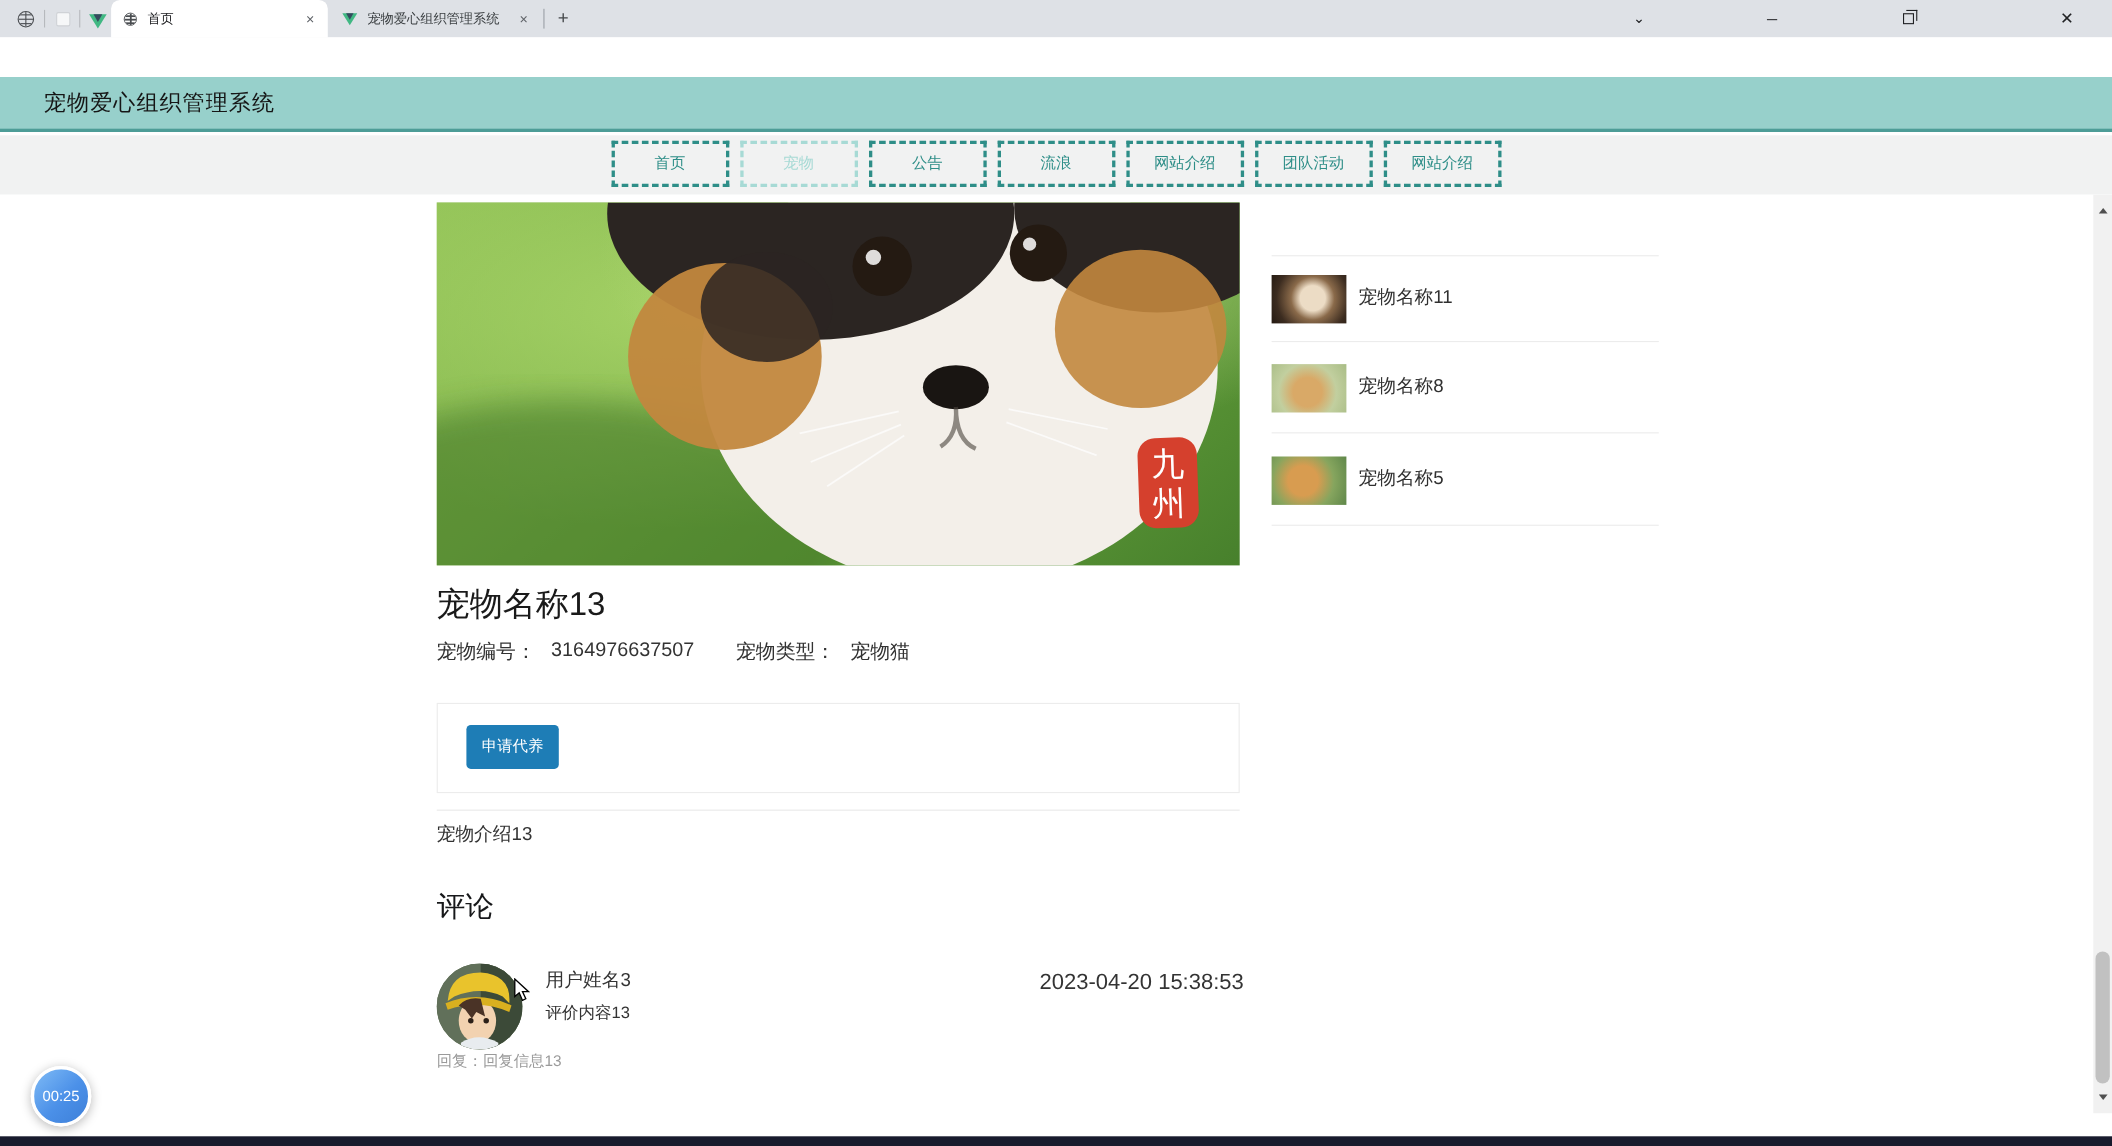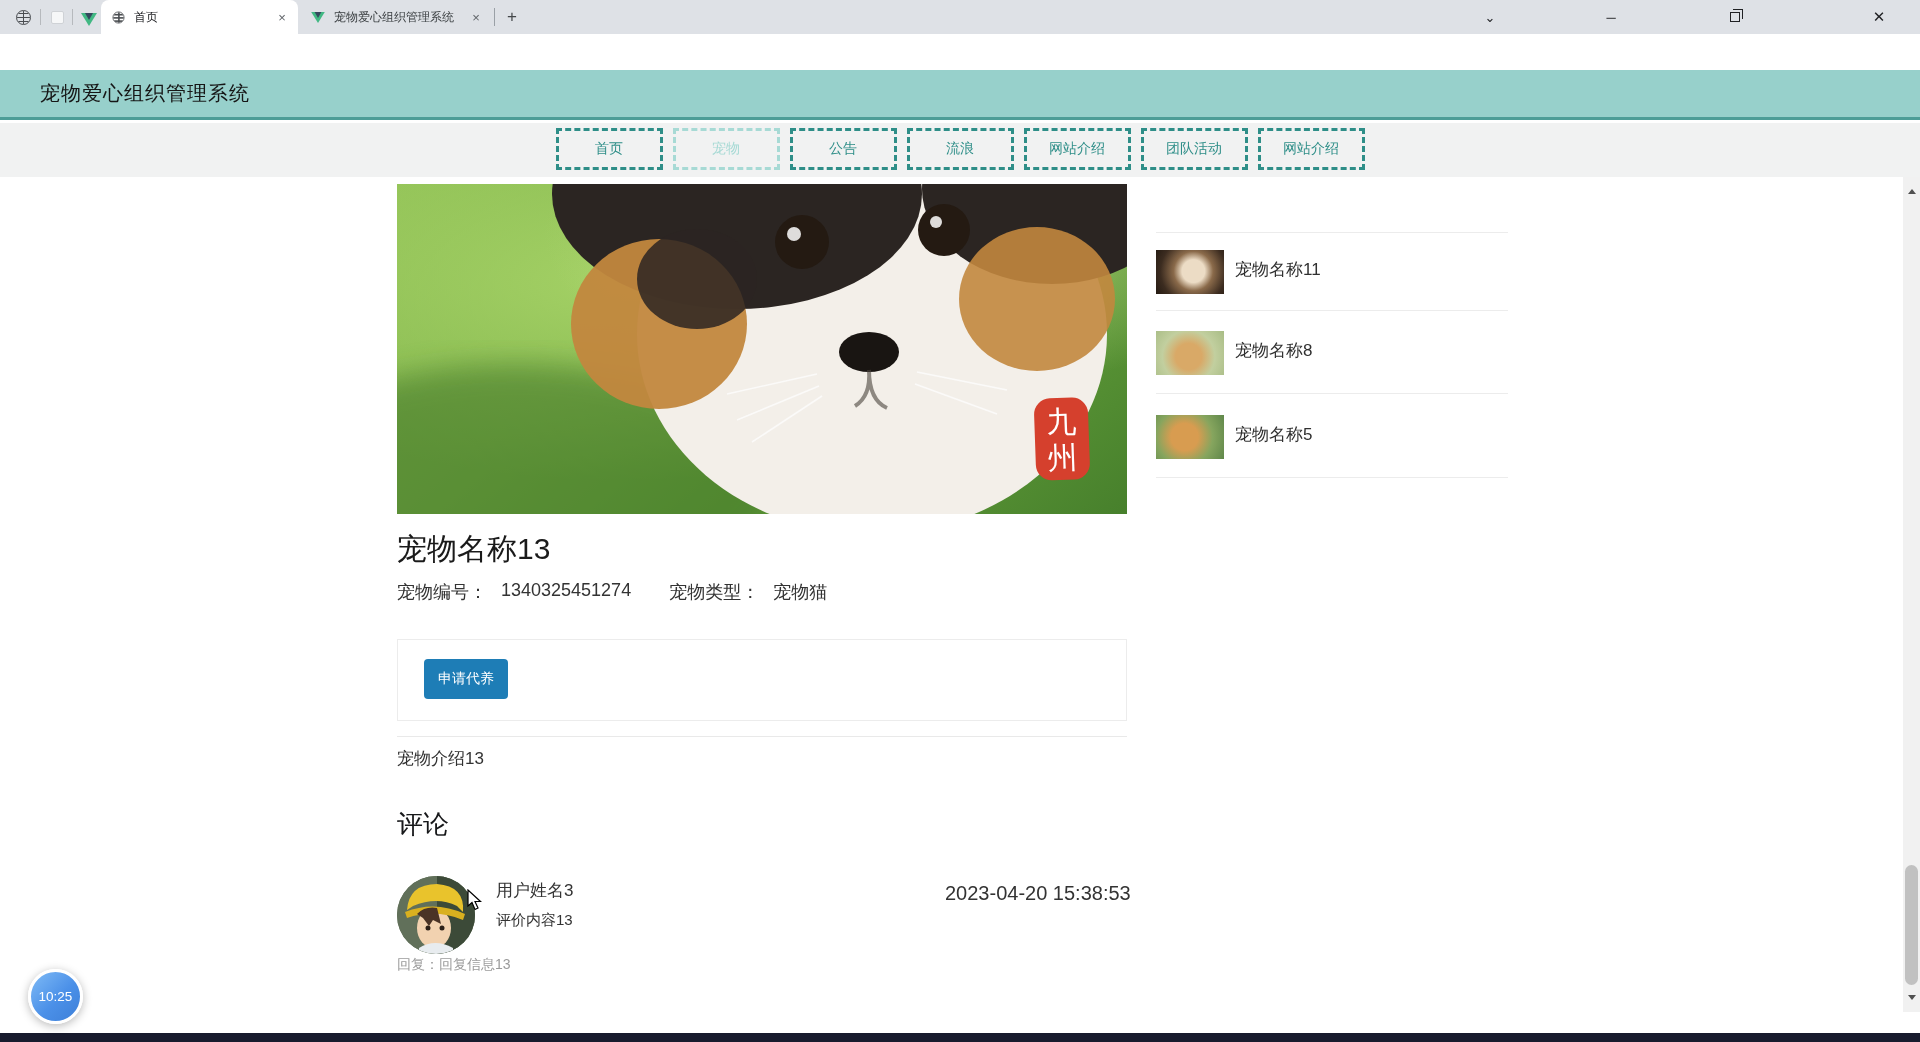--- a/index.html
+++ b/index.html
@@ -208,21 +208,21 @@
         <rect x="638" y="214" width="54" height="82" rx="16" fill="#d5402d"></rect>
         <text x="665" y="248" font-size="30" fill="#fff" text-anchor="middle" font-family="Liberation Sans, DejaVu Sans, sans-serif">九</text>
         <text x="665" y="284" font-size="30" fill="#fff" text-anchor="middle" font-family="Liberation Sans, DejaVu Sans, sans-serif">州</text>
       </g>
     </svg>
   </div>
 
   <div class="abs pet-title">宠物名称13</div>
   <div class="abs pet-info">
     <span class="gap-s">宠物编号：</span>
-    <span class="gap-l">1340325451274</span>
+    <span class="gap-l">3164976637507</span>
     <span class="gap-s">宠物类型：</span>
     <span>宠物猫</span>
   </div>
 
   <div class="abs action-box"></div>
   <button class="abs apply-btn">申请代养</button>
 
   <div class="abs intro-divider"></div>
   <div class="abs pet-intro">宠物介绍13</div>
 
@@ -272,14 +272,14 @@
       <span></span>
     </div>
   <div class="abs sb-thumb"></div>
   <div class="abs sb-arrow sb-down" style="top:812px;">
       <span></span>
     </div>
 </div>
 
 <div class="abs bottom-bar"></div>
 <div class="abs timer">
-  <span>10:25</span>
+  <span>00:25</span>
 </div>
 
 </body></html>

